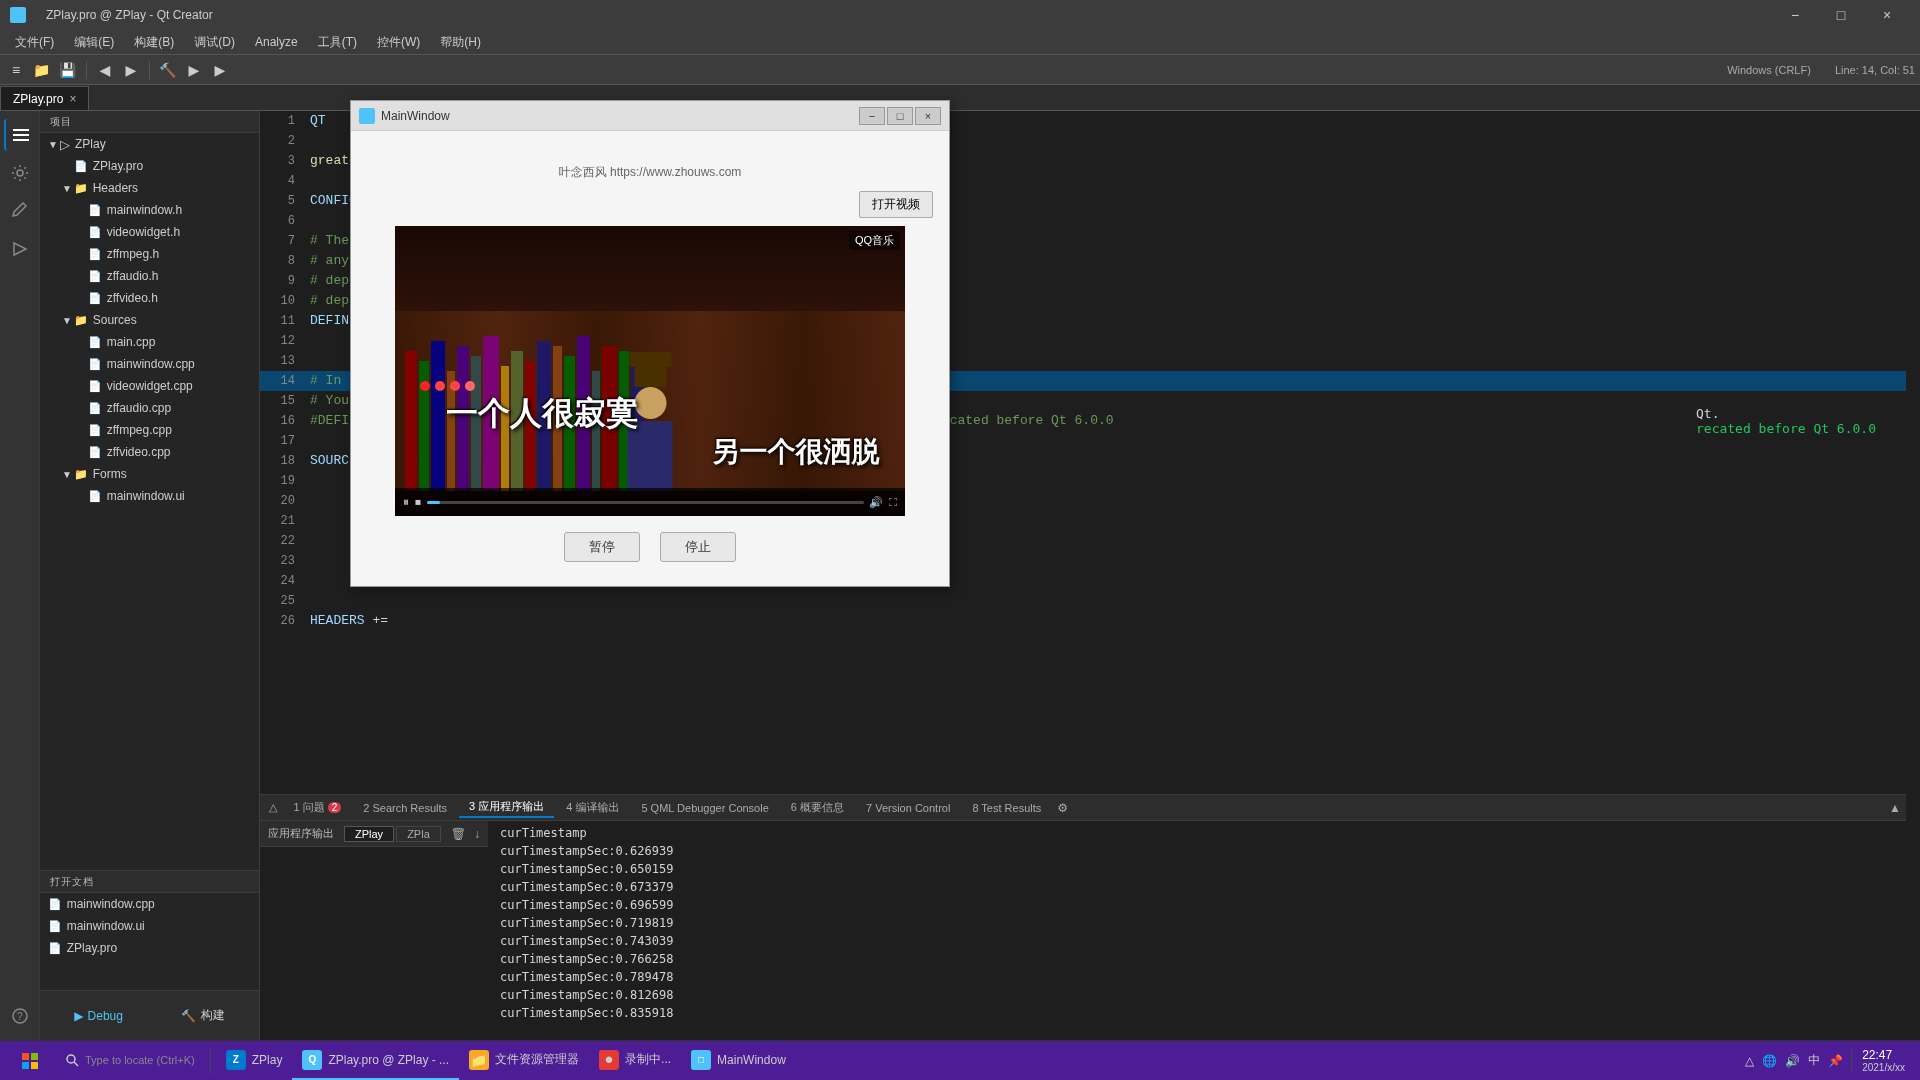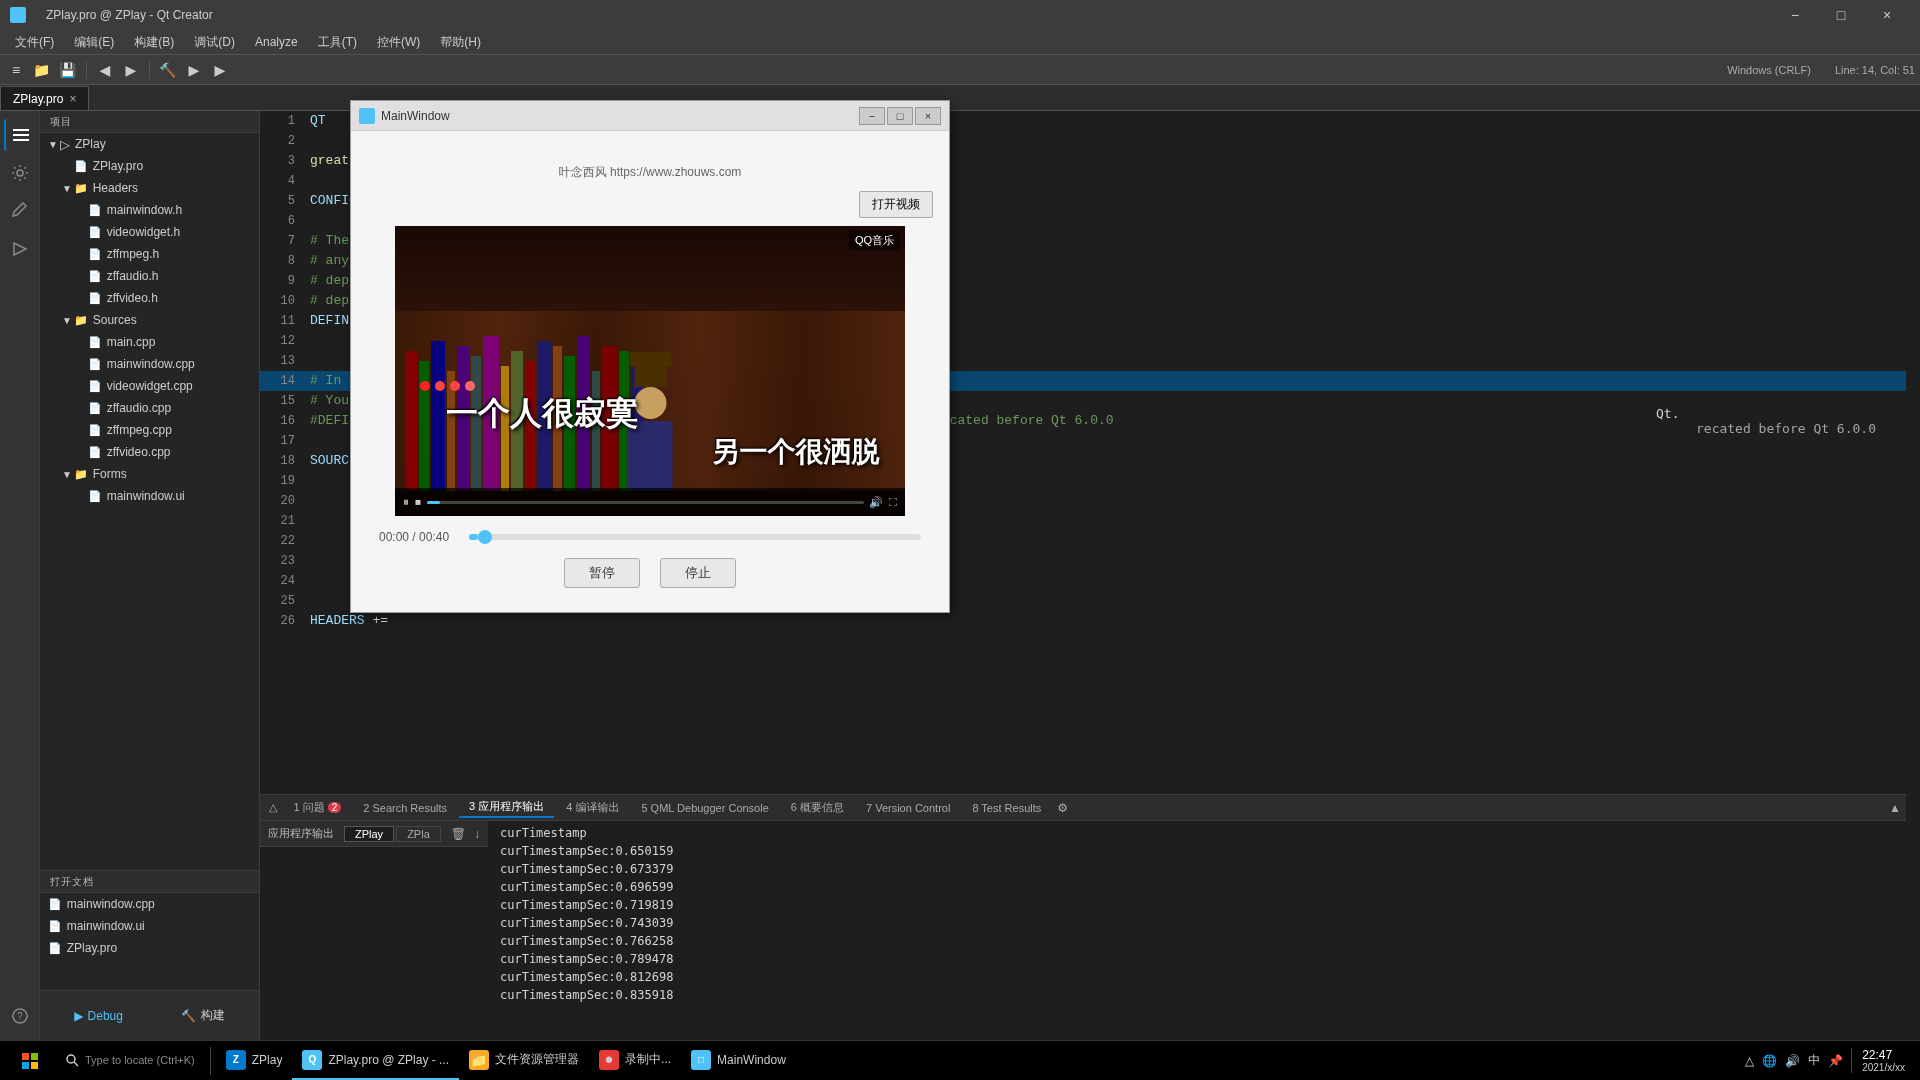--- a/index.html
+++ b/index.html
@@ -158,21 +158,21 @@
       padding: 5px 10px;
       font-family: "Consolas", monospace;
       font-size: 12px;
       color: #d4d4d4;
     }
     .output-line { height: 18px; white-space: nowrap; }
 
     
     #taskbar {
       height: 40px;
-      background: #000000;
+      background: #4c1d95;
       display: flex;
       align-items: center;
       padding: 0 5px;
       position: absolute;
       bottom: 0;
       left: 0;
       right: 0;
       border-top: 1px solid #333;
     }
     .taskbar-start {
@@ -706,21 +706,21 @@
           </div>
           <div class="line">
             <span class="line-num">26</span>
             <span class="line-content"><span style="color:#9cdcfe;">HEADERS</span> +=</span>
           </div>
 
         </div>
 
         <div style="position:absolute; top:295px; right:30px; color:#858585; font-family:Consolas,monospace; font-size:13px; white-space:nowrap;">
           <div style="color:#d4d4d4;">Qt.</div>
-          <div style="color:#a3a3a3;margin-left:40px;">recated before Qt 6.0.0</div>
+          <div style="color:#22c55e;">recated before Qt 6.0.0</div>
         </div>
       </div>
 
       <div id="output-tab-bar-main" style="height:26px; background:#2d2d2d; display:flex; align-items:center; padding:0 5px; border-top:1px solid #3c3c3c; gap:2px; flex-shrink:0;">
         <span style="cursor:pointer;color:#aaa;font-size:11px;padding:2px 4px;">△</span>
         <div class="out-tab">1 问题 <span style="background:#d73a49;color:#fff;border-radius:8px;padding:0 4px;font-size:10px;">2</span></div>
         <div class="out-tab">2 Search Results</div>
         <div class="out-tab active">3 应用程序输出</div>
         <div class="out-tab">4 编译输出</div>
         <div class="out-tab">5 QML Debugger Console</div>
@@ -740,20 +740,21 @@
             <div style="padding:1px 10px;background:#2d2d2d;border:1px solid #444;color:#aaa;font-size:11px;cursor:pointer;">ZPla</div>
           </div>
           <div style="margin-left:auto;display:flex;gap:8px;">
             <span style="cursor:pointer;color:#aaa;font-size:12px;">🗑</span>
             <span style="cursor:pointer;color:#aaa;font-size:12px;">↓</span>
           </div>
         </div>
 
         <div id="output-content" style="flex:1; overflow-y:auto; padding:5px 12px; font-family:'Consolas',monospace; font-size:12px; color:#d4d4d4;">
           <div class="output-line">curTimestamp</div>
+          <div class="output-line">curTimestampSec:0.626939</div>
           <div class="output-line">curTimestampSec:0.650159</div>
           <div class="output-line">curTimestampSec:0.673379</div>
           <div class="output-line">curTimestampSec:0.696599</div>
           <div class="output-line">curTimestampSec:0.719819</div>
           <div class="output-line">curTimestampSec:0.743039</div>
           <div class="output-line">curTimestampSec:0.766258</div>
           <div class="output-line">curTimestampSec:0.789478</div>
           <div class="output-line">curTimestampSec:0.812698</div>
           <div class="output-line">curTimestampSec:0.835918</div>
 
@@ -843,27 +844,20 @@
               <span style="color:#ccc;font-size:12px;cursor:pointer;">⏹</span>
               <div style="flex:1;height:3px;background:#444;border-radius:2px;cursor:pointer;position:relative;">
                 <div style="width:3%;height:100%;background:#4fc3f7;border-radius:2px;"></div>
               </div>
               <span style="color:#aaa;font-size:11px;">🔊</span>
               <span style="color:#aaa;font-size:11px;">⛶</span>
             </div>
           </div>
         </div>
 
-        <div id="progress-area">
-          <span style="font-size:12px;color:#555;">00:00 / 00:40</span>
-          <div id="progress-slider" style="flex:1;height:6px;background:#ddd;border-radius:3px;position:relative;cursor:pointer;margin-left:10px;">
-            <div style="width:2%;height:100%;background:#4fc3f7;border-radius:3px;"></div>
-            <div id="progress-thumb"></div>
-          </div>
-        </div>
 
         <div id="dialog-actions">
           <button class="action-btn">暂停</button>
           <button class="action-btn">停止</button>
         </div>
 
       </div>
     </div>
   </div>
 

